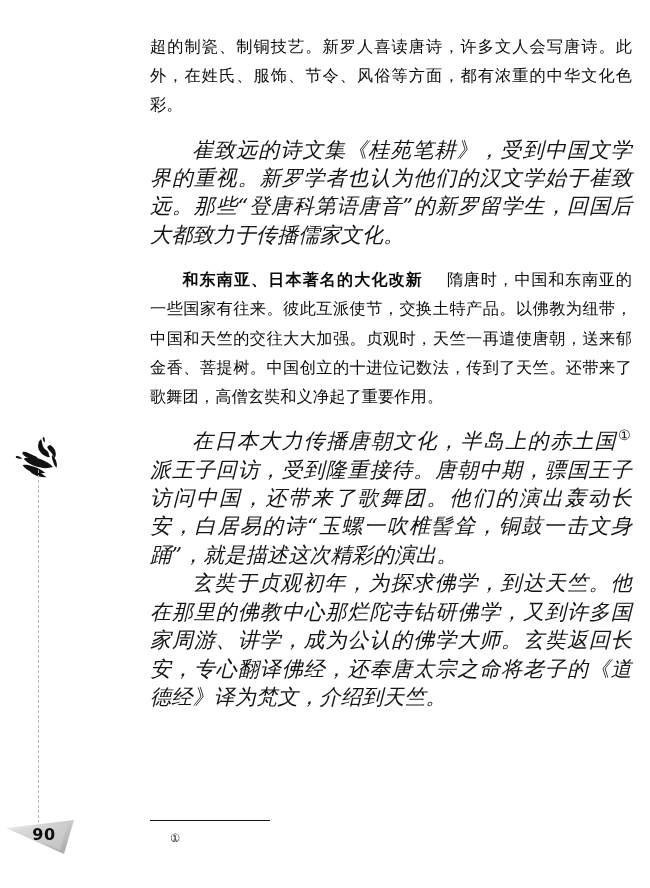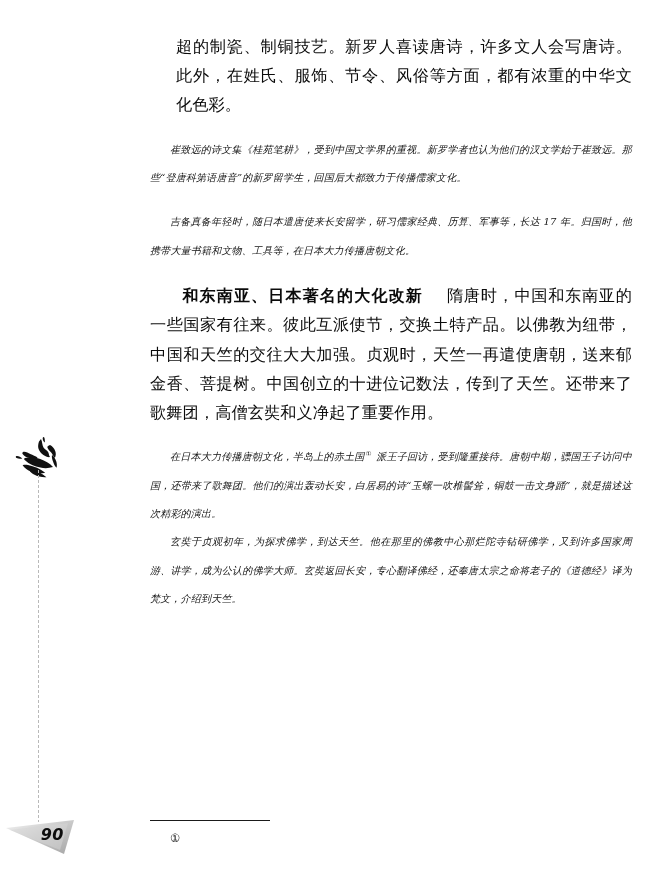--- a/index.html
+++ b/index.html
@@ -49,27 +49,26 @@
     left: 4px;
     top: 816px;
     width: 72px;
     height: 42px;
   }
   .page-number-badge .pn-text {
     position: absolute;
     left: 20px;
     top: 9px;
     width: 40px;
-    text-align: right;
+    text-align: center;
     font-family: "DejaVu Sans", sans-serif;
     font-size: 16px;
     font-weight: 700;
     color: #0d0d0d;
     letter-spacing: 0.5px;
-    font-style: italic;
   }
 
   
   .content {
     position: absolute;
     left: 150px;
     top: 32px;
     width: 482px;
   }
 
@@ -89,21 +88,21 @@
     margin-top: 16px;
   }
   p.para.tight {
     margin-top: 0px;
   }
 
   
   p.para.kai {
     font-family: "DejaVu Serif", "Liberation Serif", serif;
     font-style: italic;
-    font-size: 10px;
+    font-size: 21px;
     line-height: 28.4px;
     letter-spacing: 0.2px;
     color: #141414;
   }
 
   .run-in-head {
     font-weight: 700;
     font-style: normal;
     letter-spacing: 0.6px;
     font-family: "DejaVu Sans", "Liberation Sans", sans-serif;
@@ -191,32 +190,29 @@
         </linearGradient>
       </defs>
       <path d="M2 12 L70 4 L60 38 Z" fill="url(#pnGrad)" opacity="0.92"></path>
       <path d="M6 14 L64 7 L56 34 Z" fill="#d6d6d6" opacity="0.5"></path>
     </svg>
     <span class="pn-text">90</span>
   </div>
 
   <div class="content">
 
-    <p class="para tight" style="text-indent:0;margin-left:26px;">
+    <p class="para tight" style="text-indent:0;">
       <span>超的制瓷、制铜技艺。新罗人喜读唐诗，许多文人会写唐诗。此外，在姓氏、服饰、节令、风俗等方面，都有浓重的中华文化色彩。</span>
     </p>
 
     <p class="para kai gap">
       <span>崔致远的诗文集《桂苑笔耕》，受到中国文学界的重视。新罗学者也认为他们的汉文学始于崔致远。那些“登唐科第语唐音”的新罗留学生，回国后大都致力于传播儒家文化。</span>
     </p>
 
 
-    <p class="para kai gap">
-      <span>吉备真备年轻时，随日本遣唐使来长安留学，研习儒家经典、历算、军事等，长达 17 年。归国时，他携带大量书籍和文物、工具等，在日本大力传播唐朝文化。</span>
-    </p>
 
     <p class="para gap">
       <span class="run-in-head">和东南亚、日本著名的大化改新</span><span class="head-gap"></span><span>隋唐时，中国和东南亚的一些国家有往来。彼此互派使节，交换土特产品。以佛教为纽带，中国和天竺的交往大大加强。贞观时，天竺一再遣使唐朝，送来郁金香、菩提树。中国创立的十进位记数法，传到了天竺。还带来了歌舞团，高僧玄奘和义净起了重要作用。</span>
     </p>
 
     <p class="para kai gap">
       <span>在日本大力传播唐朝文化，半岛上的赤土国</span><sup class="fn-ref">①</sup>
       <span>派王子回访，受到隆重接待。唐朝中期，骠国王子访问中国，还带来了歌舞团。他们的演出轰动长安，白居易的诗“玉螺一吹椎髻耸，铜鼓一击文身踊”，就是描述这次精彩的演出。</span>
     </p>
 

